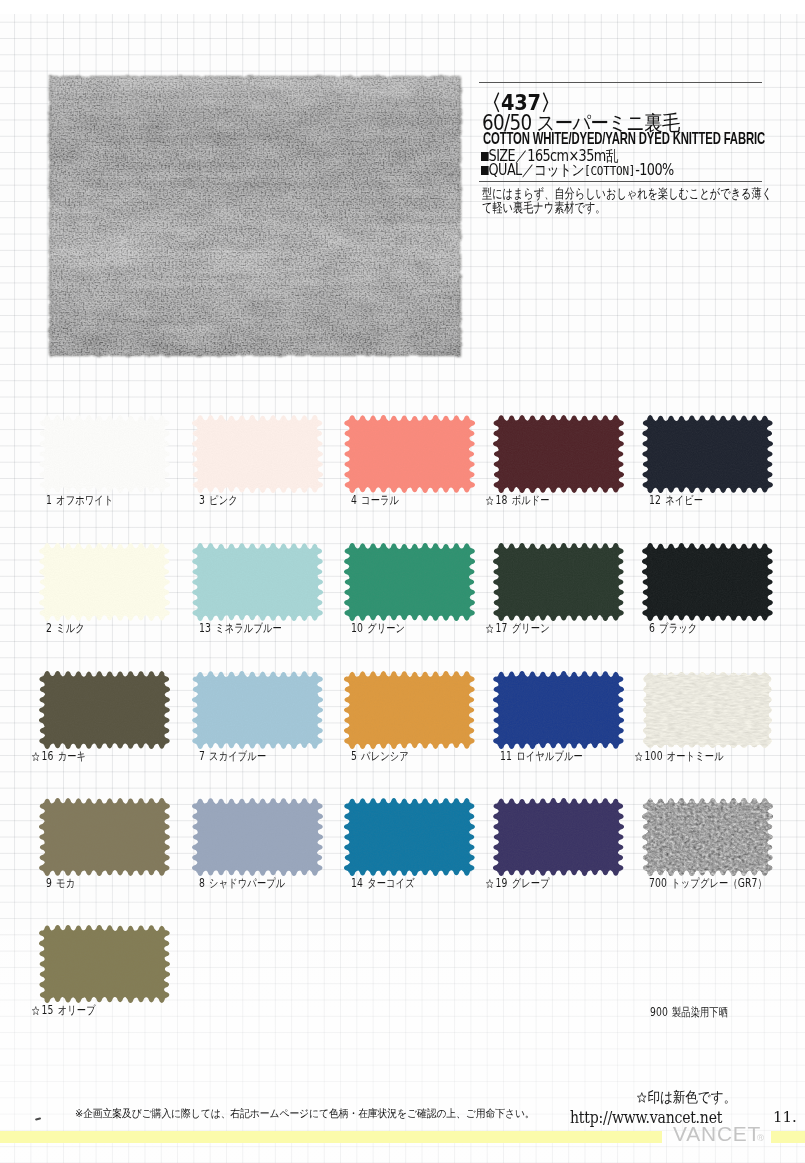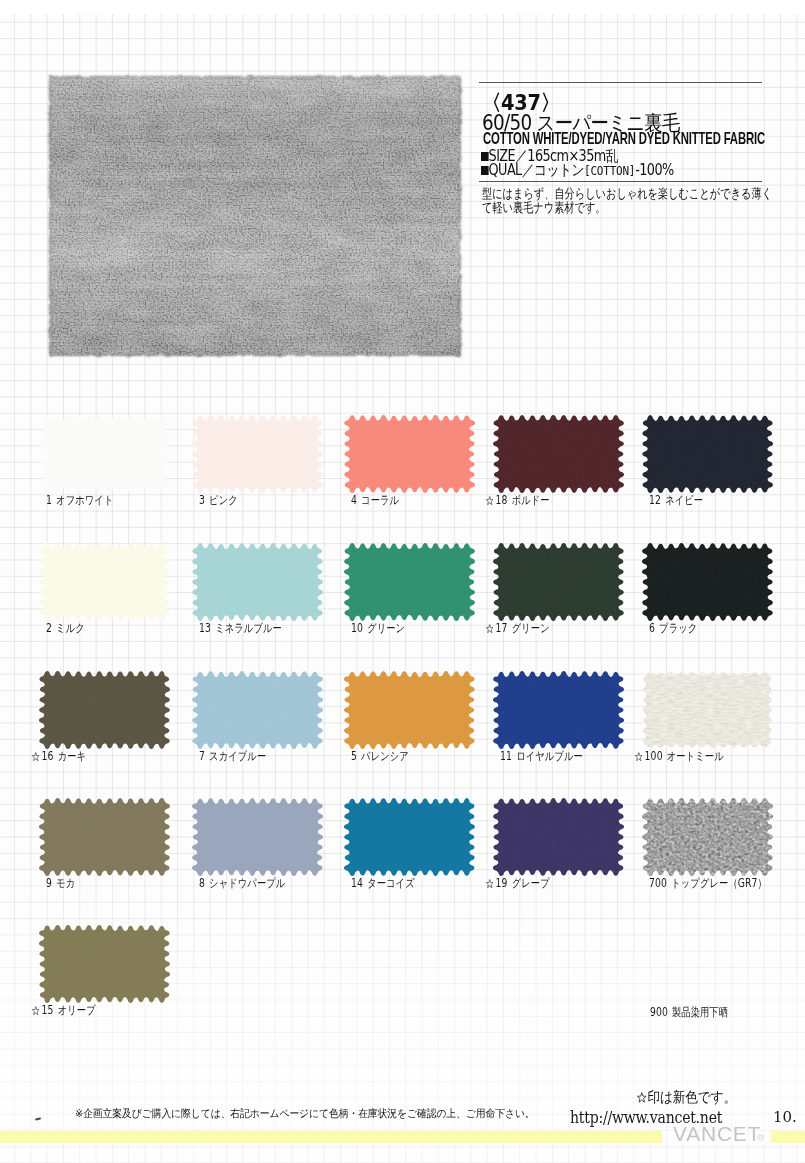--- a/index.html
+++ b/index.html
@@ -637,18 +637,18 @@
   <div id="extranote">
     <span class="code">900</span><span class="nm">製品染用下晒</span>
   </div>
 
   <div id="newnote"><span class="star"><svg width="11" height="11" viewBox="0 0 20 20">
           <path d="M10 1.2 L12.35 7.55 L19.1 7.75 L13.8 11.95 L15.72 18.6 L10 14.7 L4.28 18.6 L6.2 11.95 L0.9 7.75 L7.65 7.55 Z" fill="none" stroke="#1a1a1a" stroke-width="1.5" stroke-linejoin="miter"></path>
         </svg></span><span>印は新色です。</span></div>
   <div id="footdash"></div>
   <div id="footnote">※企画立案及びご購入に際しては、右記ホームページにて色柄・在庫状況をご確認の上、ご用命下さい。</div>
   <div id="footurl">http://www.vancet.net</div>
-  <div id="footpage">10.</div>
+  <div id="footpage">11.</div>
   <div class="yellowband" id="yb1"></div>
   <div class="yellowband" id="yb2"></div>
   <div id="brand">VANCET</div>
   <div id="brandmark">Ⓡ</div>
 </div>
 
 </body></html>

